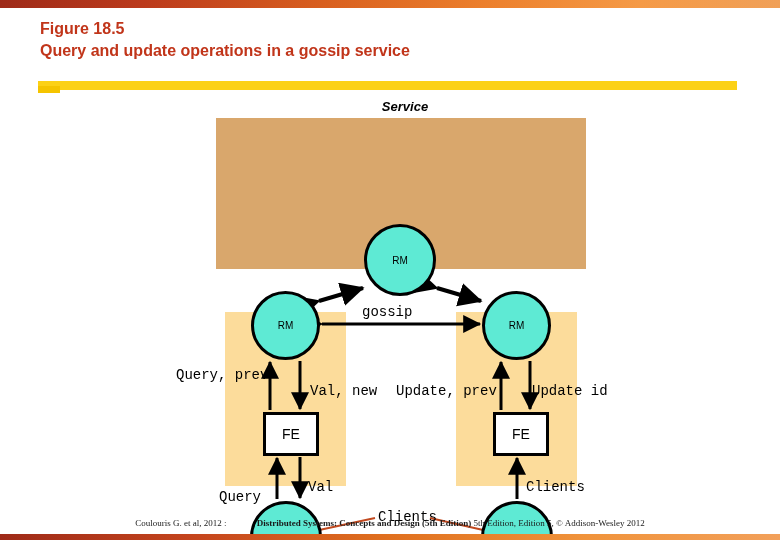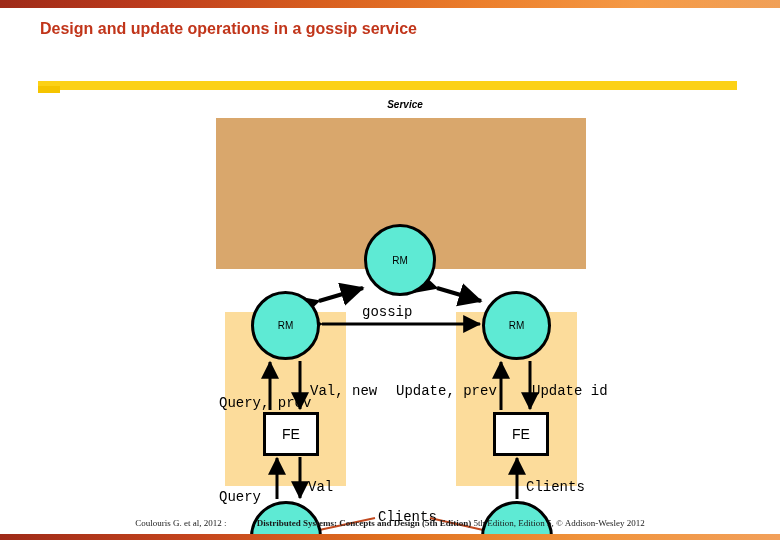--- a/index.html
+++ b/index.html
@@ -56,21 +56,21 @@
     position: absolute;
     left: 0; top: 95px;
     width: 780px; height: 400px;
   }
 
   #service-label {
     position: absolute;
     left: 360px; top: 4px;
     width: 90px;
     text-align: center;
-    font-size: 10px;
+    font-size: 13px;
     font-weight: bold;
     font-style: italic;
     color: #000000;
   }
 
   #service-box {
     position: absolute;
     left: 216px; top: 23px;
     width: 370px; height: 151px;
     background: #d9a76c;
@@ -132,21 +132,21 @@
 
   
   .lbl {
     position: absolute;
     font-size: 14px;
     color: #000000;
     white-space: nowrap;
     font-family: Liberation Mono, monospace;
   }
   #lbl-gossip      { left: 362px; top: 209px; }
-  #lbl-query-prev  { left: 176px; top: 300px; margin-left: 43px; }
+  #lbl-query-prev  { left: 176px; top: 272px; }
   #lbl-val-new     { left: 310px; top: 288px; }
   #lbl-update-prev { left: 396px; top: 288px; }
   #lbl-update-id   { left: 532px; top: 288px; text-align: center; }
   #lbl-query       { left: 219px; top: 384px; margin-top: 10px; }
   #lbl-val         { left: 308px; top: 384px; }
   #lbl-update      { left: 526px; top: 384px; }
   #lbl-clients     { left: 378px; top: 414px; }
 
   
   #footer-bar {
@@ -166,21 +166,22 @@
     white-space: nowrap;
   }
   #footer-text .bold { font-weight: bold; padding-left: 28px; }
 </style>
 </head>
 <body>
 
 <div id="top-bar"></div>
 
 <div id="title-block">
-  <div class="title-line">Design and update operations in a gossip service</div>
+  <div class="title-line">Figure 18.5</div>
+  <div class="title-line">Query and update operations in a gossip service</div>
 </div>
 
 <div id="yellow-rule"></div>
 <div id="yellow-rule-tab"></div>
 
 <div id="diagram">
 
   <div id="service-label">Service</div>
 
   <div id="service-box"></div>

